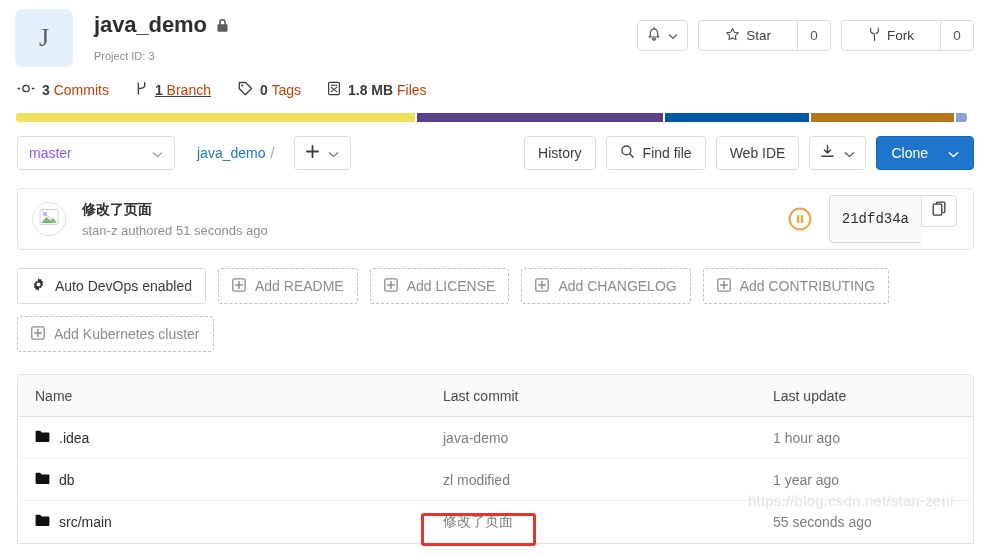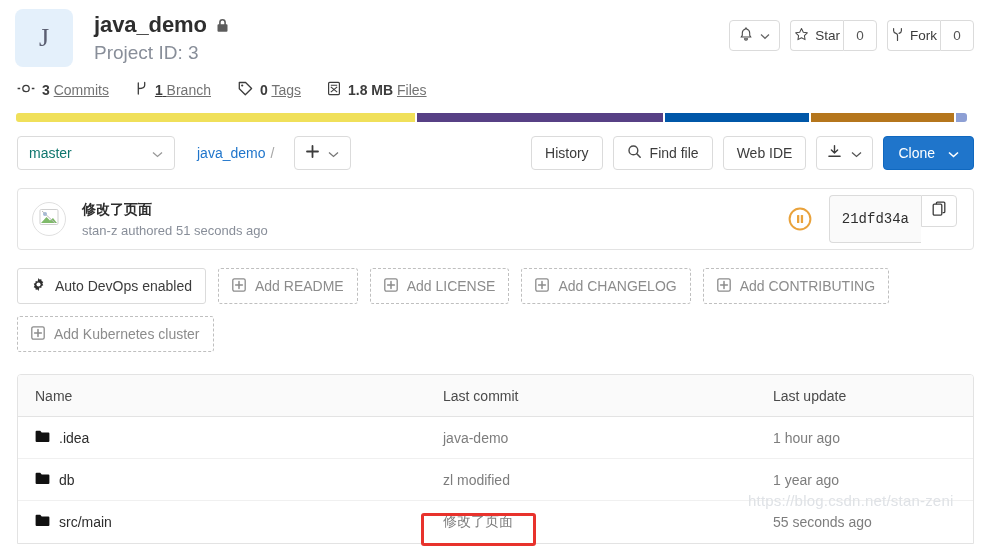--- a/index.html
+++ b/index.html
@@ -27,92 +27,92 @@
   .avatar-letter {
     font-size: 26px; color: #5b5f72; font-weight: 400;
     font-family: "Liberation Serif", serif;
   }
   .proj-meta { margin-left: 21px; padding-top: 4px; flex: 1 1 auto; }
   .proj-title-row { display: flex; align-items: center; }
   .proj-title {
     font-size: 22px; font-weight: bold; color: #2e2e2e; letter-spacing: -0.1px;
   }
   .lock-icon { margin-left: 9px; display: inline-flex; align-items: center; }
-  .proj-id { font-size: 19px; color: #888e99; margin-top: 4px; }
+  .proj-id { font-size: 11px; color: #888e99; margin-top: 12px; }
 
   .header-actions {
     display: flex; align-items: flex-start; gap: 10px; padding-top: 12px;
   }
   .btn {
     display: inline-flex; align-items: center; justify-content: center;
     height: 31px; padding: 0 10px;
     border: 1px solid #dbdbdb; background: #fff; border-radius: 4px;
     font-size: 13.5px; color: #3c3c3c; cursor: pointer; white-space: nowrap;
   }
   .split { display: inline-flex; align-items: stretch; }
   .split .seg-a {
     border: 1px solid #dbdbdb; border-right: none;
     border-radius: 4px 0 0 4px; background: #fff;
-    display: inline-flex; align-items: center; height: 31px; padding: 0 3px;
+    display: inline-flex; align-items: center; height: 31px; padding: 0 26px;
     font-size: 13.5px; color: #3c3c3c; gap: 6px; cursor: pointer;
   }
   .split .seg-b {
     border: 1px solid #dbdbdb; border-radius: 0 4px 4px 0; background: #fff;
     display: inline-flex; align-items: center; justify-content: center;
     height: 31px; min-width: 34px; padding: 0 9px;
     font-size: 13.5px; color: #555; cursor: pointer;
   }
   .bell-btn { gap: 7px; padding: 0 9px; }
   .caret { display: inline-block; }
 
   
   .stats {
     display: flex; align-items: center; gap: 26px;
     padding: 14px 15px 0 17px; font-size: 14px; color: #3c3c3c;
   }
   .stat { display: inline-flex; align-items: center; gap: 7px; cursor: pointer; }
   .stat b { font-weight: bold; }
-  .stat .lbl { color: #737373; text-decoration: underline; }
+  .stat .lbl { color: #c2410c; }
   .stat.branch .txt { text-decoration: underline; }
 
   
   .langbar {
     display: flex; height: 9px; margin: 14px 15px 0 16px; gap: 2px;
   }
   .langbar span:first-child { border-radius: 3px 0 0 3px; }
   .langbar span:last-child { border-radius: 0 3px 3px 0; }
 
   
   .toolbar {
     display: flex; align-items: center; padding: 14px 15px 0 17px;
   }
   .branch-select {
     width: 158px; height: 34px; border: 1px solid #dbdbdb; border-radius: 4px;
     background: #fff; display: flex; align-items: center;
     justify-content: space-between; padding: 0 11px; font-size: 14px;
-    color: #0f766e; cursor: pointer;
+    color: #8b5cf6; cursor: pointer;
   }
   .crumbs { margin-left: 22px; font-size: 14px; color: #1f75cb; }
   .crumbs .sep { color: #a6a6a6; margin: 0 5px; }
   .plus-btn {
     margin-left: 15px; height: 34px; border: 1px solid #dbdbdb; border-radius: 4px;
     background: #fff; display: inline-flex; align-items: center; gap: 9px;
     padding: 0 11px; font-size: 14px; color: #3c3c3c; cursor: pointer;
   }
   .toolbar-right { margin-left: auto; display: flex; align-items: center; gap: 10px; }
   .tb-btn {
     height: 34px; border: 1px solid #dbdbdb; border-radius: 4px; background: #fff;
     display: inline-flex; align-items: center; gap: 8px; padding: 0 13px;
     font-size: 14px; color: #3c3c3c; cursor: pointer; white-space: nowrap;
   }
   .dl-btn { padding: 0 10px; gap: 9px; }
   .clone-btn {
     height: 34px; border: 1px solid #1068bf; border-radius: 4px;
     background: #1f75cb; color: #fff;
-    display: inline-flex; align-items: center; gap: 13px; padding: 0 14px;
+    display: inline-flex; align-items: center; gap: 20px; padding: 0 14px;
     font-size: 14px; font-weight: normal; cursor: pointer;
   }
 
   
   .commit-panel {
     margin: 18px 15px 0 17px; border: 1px solid #e3e3e3; border-radius: 4px;
     background: #fff; height: 62px; display: flex; align-items: center;
     padding: 0 16px 0 14px;
   }
   .commit-avatar {

